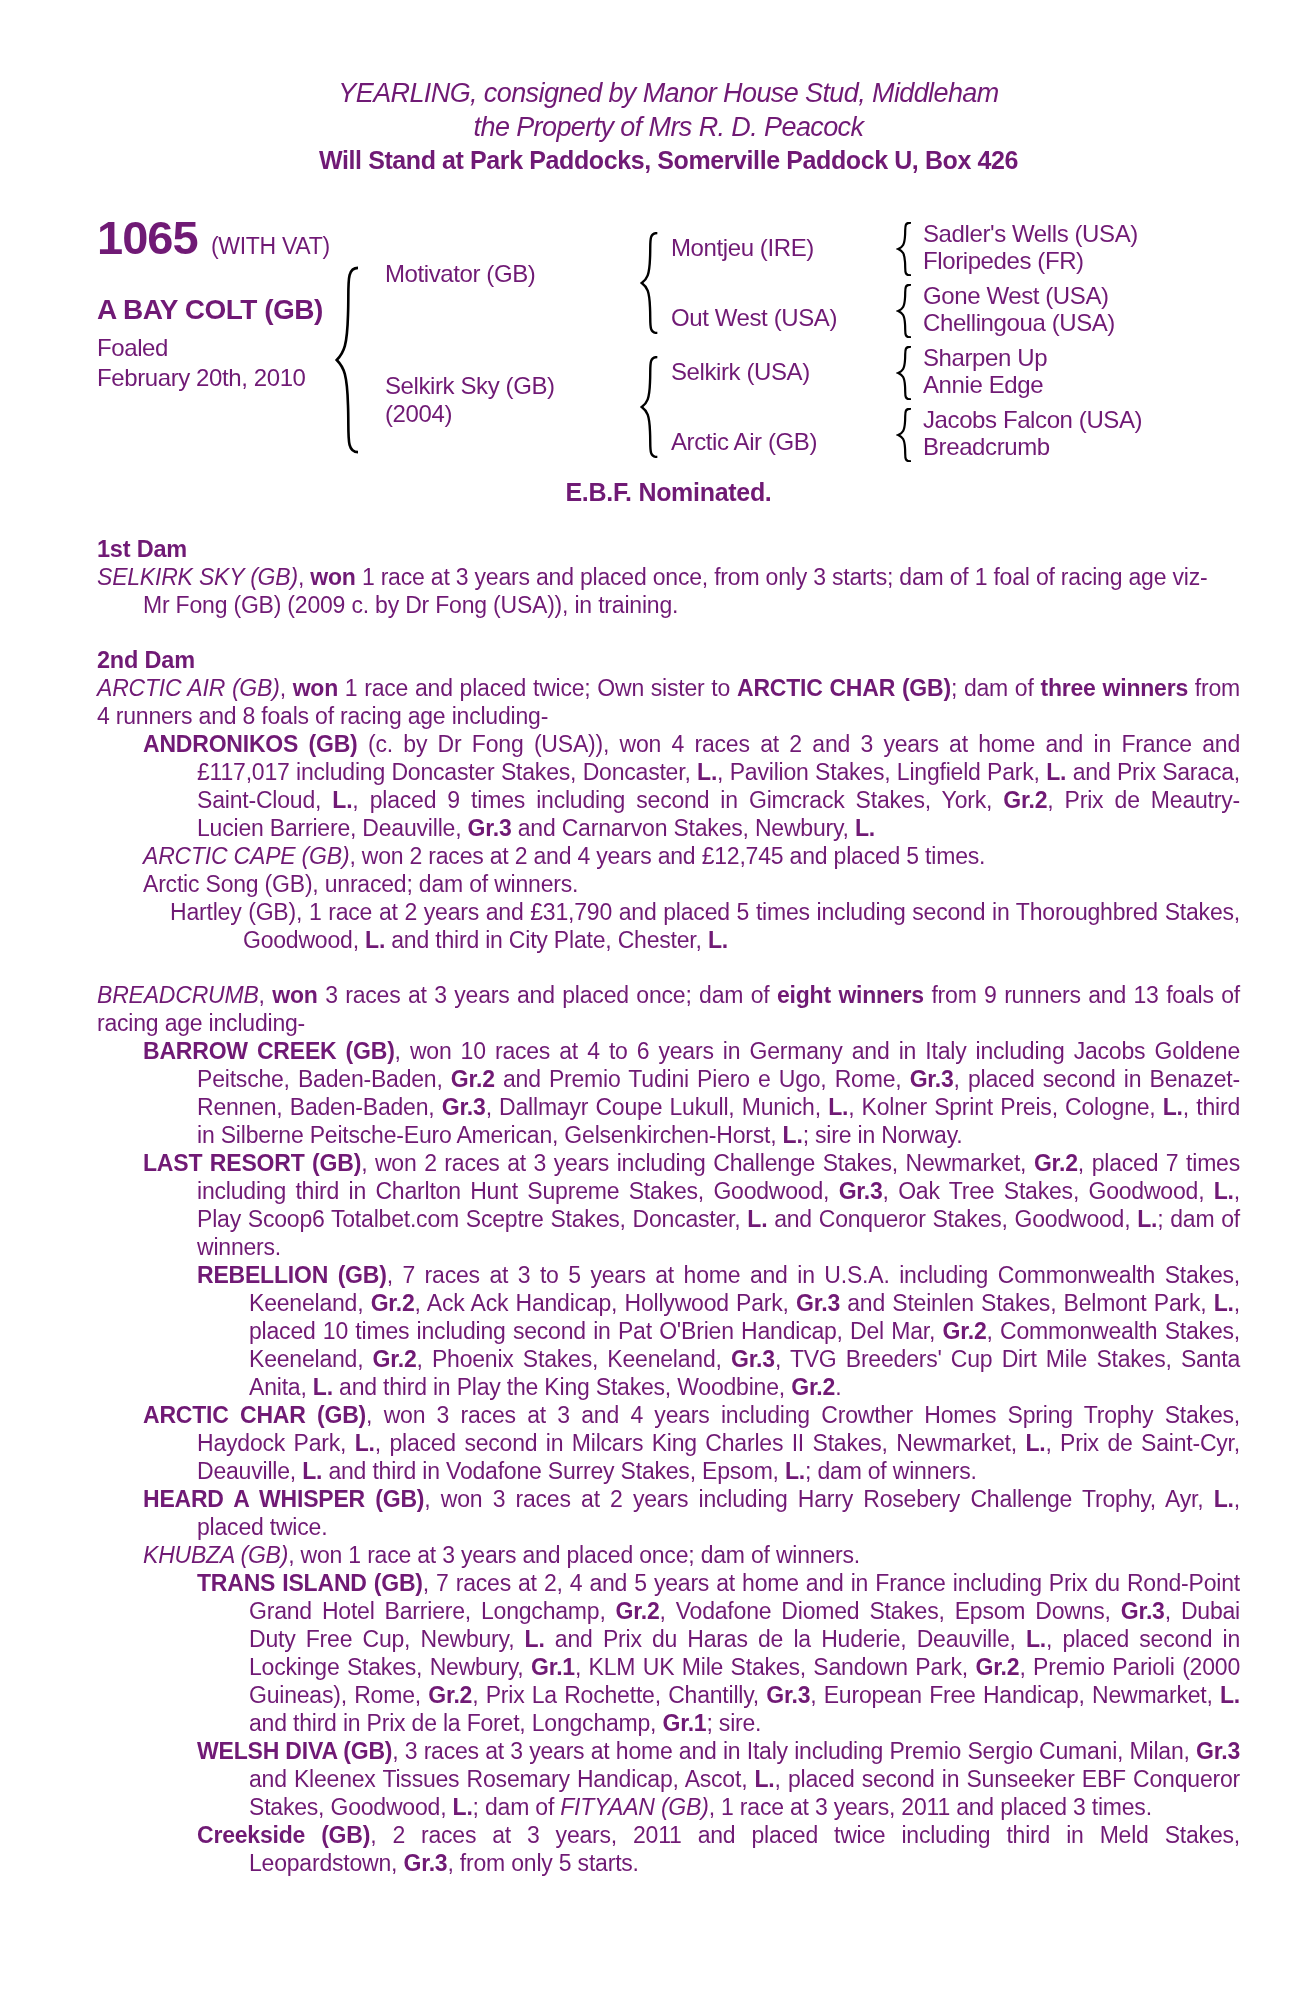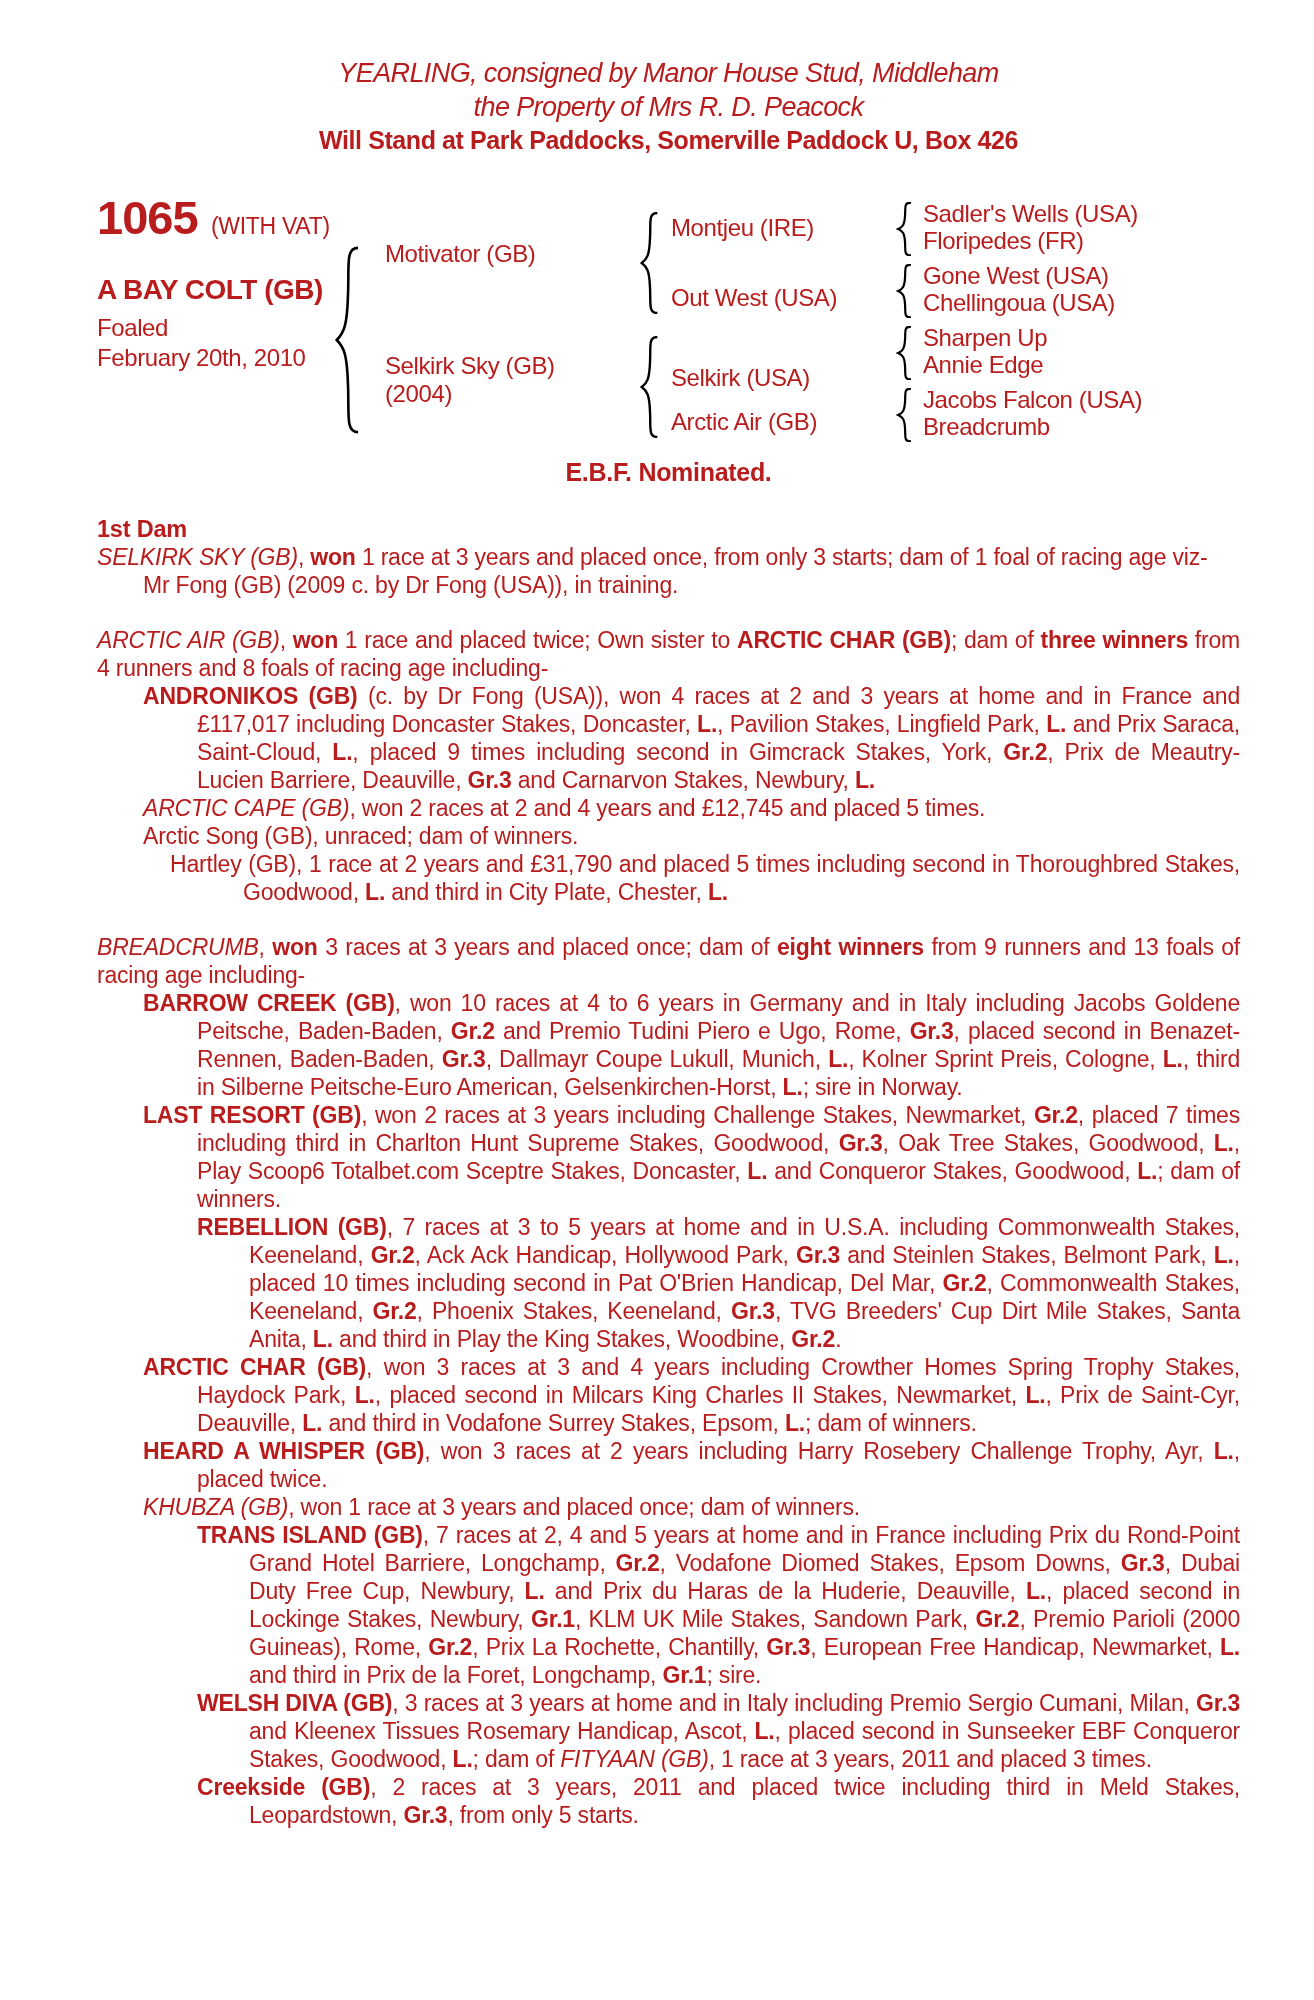--- a/index.html
+++ b/index.html
@@ -3,23 +3,23 @@
 <meta charset="utf-8">
 <style>
   * { margin:0; padding:0; box-sizing:border-box; }
   html,body { background:#ffffff; }
   body { width:1314px; }
   .page {
     position:relative;
     width:1314px;
     min-height:2000px;
     background:#ffffff;
-    color:#b91c1c;
+    color:#701a75;
     font-family:"Liberation Sans", sans-serif;
-    padding:56px 74px 60px 97px;
+    padding:76px 74px 60px 97px;
   }
   
   .hdr { text-align:center; }
   .hdr-consignor, .hdr-property {
     font-style:italic; font-size:27px; line-height:34px; letter-spacing:-0.6px;
   }
   .hdr-stand { font-weight:700; font-size:25px; line-height:32px; letter-spacing:-0.4px; }
 
   
   .ped { position:relative; height:252px; margin-top:40px; }
@@ -28,21 +28,21 @@
   .lot-num { font-size:47px; font-weight:800; letter-spacing:-1px; line-height:44px; }
   .lot-vat { font-size:23px; letter-spacing:-0.3px; margin-left:9px; }
   .colt-name { top:78px; left:0; font-size:28px; font-weight:800; letter-spacing:-0.5px; white-space:nowrap; }
   .ped-text { font-size:24px; letter-spacing:-0.4px; white-space:nowrap; line-height:28px; }
   .foaled { top:118px; left:0; }
   .foal-date { top:148px; left:0; }
   .gen1-sire { top:44px; left:288px; }
   .gen1-dam  { top:156px; left:288px; }
   .g2-0 { top:18px;  left:574px; }
   .g2-1 { top:88px;  left:574px; }
-  .g2-2 { top:142px; left:574px;margin-top:26px; }
+  .g2-2 { top:142px; left:574px; }
   .g2-3 { top:212px; left:574px; }
   .g3-0 { top:4px;   left:826px; }
   .g3-1 { top:31px;  left:826px; }
   .g3-2 { top:66px;  left:826px; }
   .g3-3 { top:93px;  left:826px; }
   .g3-4 { top:128px; left:826px; }
   .g3-5 { top:155px; left:826px; }
   .g3-6 { top:190px; left:826px; }
   .g3-7 { top:217px; left:826px; }
   .brace svg { display:block; width:100%; height:100%; }
@@ -148,20 +148,21 @@
 
   <div class="ebf">E.B.F. Nominated.</div>
 
   <div class="sections">
       <div class="section">
         <div class="sec-heading">1st Dam</div>
         <p class="cat-p" style="padding-left: 0px; text-indent: 0px;"><span style="font-style: italic;">SELKIRK SKY (GB)</span><span>, </span><span style="font-weight: 700;">won</span><span> 1 race at 3 years and placed once, from only 3 starts; dam of 1 foal of racing age viz-</span></p>
         <p class="cat-p" style="padding-left: 100px; text-indent: -54px;"><span>Mr Fong (GB) (2009 c. by Dr Fong (USA)), in training.</span></p>
       </div>
       <div class="section">
+        <div class="sec-heading">2nd Dam</div>
         <p class="cat-p" style="padding-left: 0px; text-indent: 0px;"><span style="font-style: italic;">ARCTIC AIR (GB)</span><span>, </span><span style="font-weight: 700;">won</span><span> 1 race and placed twice; Own sister to </span><span style="font-weight: 700;">ARCTIC CHAR (GB)</span><span>; dam of </span><span style="font-weight: 700;">three winners</span><span> from 4 runners and 8 foals of racing age including-</span></p>
         <p class="cat-p" style="padding-left: 100px; text-indent: -54px;"><span style="font-weight: 700;">ANDRONIKOS (GB)</span><span> (c. by Dr Fong (USA)), won 4 races at 2 and 3 years at home and in France and £117,017 including Doncaster Stakes, Doncaster, </span><span style="font-weight: 700;">L.</span><span>, Pavilion Stakes, Lingfield Park, </span><span style="font-weight: 700;">L.</span><span> and Prix Saraca, Saint-Cloud, </span><span style="font-weight: 700;">L.</span><span>, placed 9 times including second in Gimcrack Stakes, York, </span><span style="font-weight: 700;">Gr.2</span><span>, Prix de Meautry- Lucien Barriere, Deauville, </span><span style="font-weight: 700;">Gr.3</span><span> and Carnarvon Stakes, Newbury, </span><span style="font-weight: 700;">L.</span></p>
         <p class="cat-p" style="padding-left: 100px; text-indent: -54px;"><span style="font-style: italic;">ARCTIC CAPE (GB)</span><span>, won 2 races at 2 and 4 years and £12,745 and placed 5 times.</span></p>
         <p class="cat-p" style="padding-left: 100px; text-indent: -54px;"><span>Arctic Song (GB), unraced; dam of winners.</span></p>
         <p class="cat-p" style="padding-left: 146px; text-indent: -73px;"><span style="font-weight: 400;">Hartley (GB)</span><span>, 1 race at 2 years and £31,790 and placed 5 times including second in Thoroughbred Stakes, Goodwood, </span><span style="font-weight: 700;">L.</span><span> and third in City Plate, Chester, </span><span style="font-weight: 700;">L.</span></p>
       </div>
       <div class="section">
         <p class="cat-p" style="padding-left: 0px; text-indent: 0px;"><span style="font-style: italic;">BREADCRUMB</span><span>, </span><span style="font-weight: 700;">won</span><span> 3 races at 3 years and placed once; dam of </span><span style="font-weight: 700;">eight winners</span><span> from 9 runners and 13 foals of racing age including-</span></p>
         <p class="cat-p" style="padding-left: 100px; text-indent: -54px;"><span style="font-weight: 700;">BARROW CREEK (GB)</span><span>, won 10 races at 4 to 6 years in Germany and in Italy including Jacobs Goldene Peitsche, Baden-Baden, </span><span style="font-weight: 700;">Gr.2</span><span> and Premio Tudini Piero e Ugo, Rome, </span><span style="font-weight: 700;">Gr.3</span><span>, placed second in Benazet-Rennen, Baden-Baden, </span><span style="font-weight: 700;">Gr.3</span><span>, Dallmayr Coupe Lukull, Munich, </span><span style="font-weight: 700;">L.</span><span>, Kolner Sprint Preis, Cologne, </span><span style="font-weight: 700;">L.</span><span>, third in Silberne Peitsche-Euro American, Gelsenkirchen-Horst, </span><span style="font-weight: 700;">L.</span><span>; sire in Norway.</span></p>
         <p class="cat-p" style="padding-left: 100px; text-indent: -54px;"><span style="font-weight: 700;">LAST RESORT (GB)</span><span>, won 2 races at 3 years including Challenge Stakes, Newmarket, </span><span style="font-weight: 700;">Gr.2</span><span>, placed 7 times including third in Charlton Hunt Supreme Stakes, Goodwood, </span><span style="font-weight: 700;">Gr.3</span><span>, Oak Tree Stakes, Goodwood, </span><span style="font-weight: 700;">L.</span><span>, Play Scoop6 Totalbet.com Sceptre Stakes, Doncaster, </span><span style="font-weight: 700;">L.</span><span> and Conqueror Stakes, Goodwood, </span><span style="font-weight: 700;">L.</span><span>; dam of winners.</span></p>

